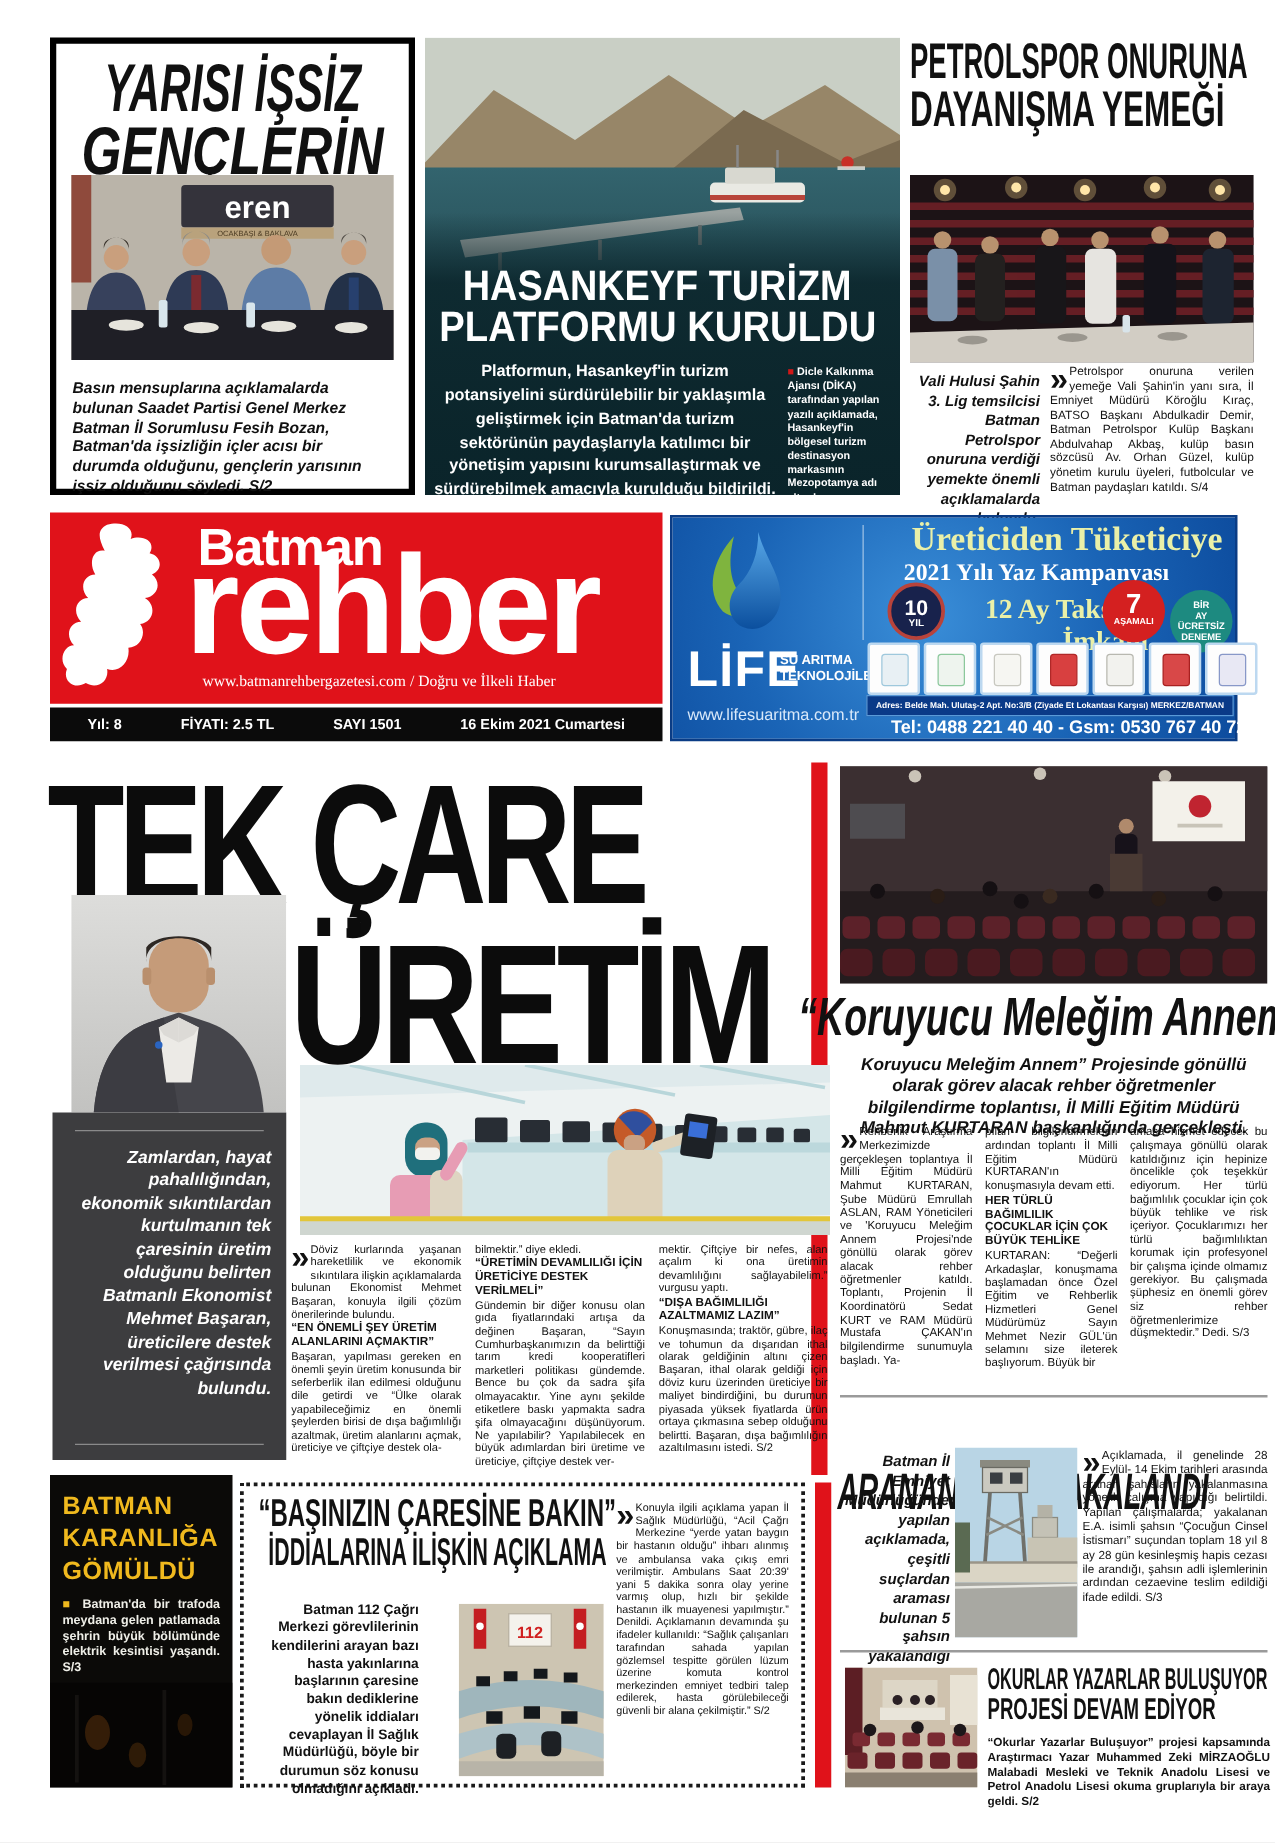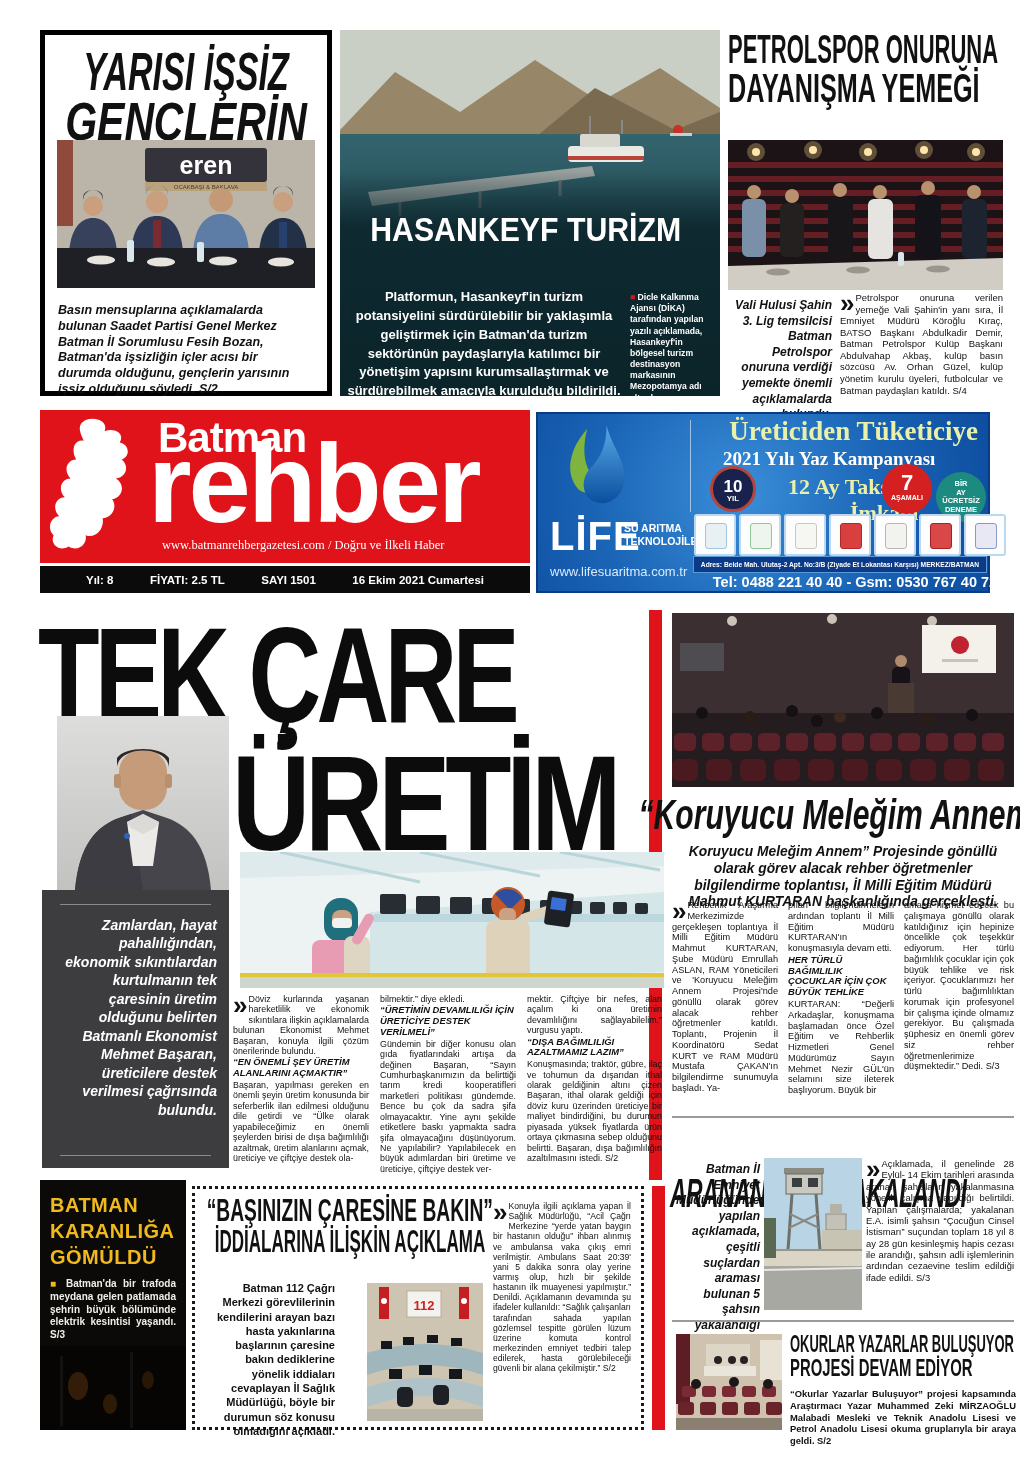--- a/index.html
+++ b/index.html
@@ -6,21 +6,21 @@
   #page{position:relative;width:1020px;height:1474px;background:#ffffff;overflow:hidden;
         font-family:"Liberation Sans","DejaVu Sans",sans-serif;color:#111;}
   .abs{position:absolute;}
   .hl{font-weight:bold;line-height:1;white-space:nowrap;}
   .ctr{display:flex;justify-content:center;}
   .sx{transform:scaleX(var(--sx,1));transform-origin:center;display:inline-block;white-space:nowrap;}
   .sxl{transform:scaleX(var(--sx,1));transform-origin:left center;display:inline-block;white-space:nowrap;}
   .just{text-align:justify;}
   .chev{float:left;font-weight:bold;font-size:26px;line-height:20px;margin:1px 4px 0 0;letter-spacing:-3px;}
   .bodytxt p{margin:0;text-align:justify;}
-  .bodytxt h4{margin:1px 0;font-style:italic;}
+  .bodytxt h4{margin:1px 0;}
   svg{display:block;}
   
   #gencler{left:40px;top:30px;width:292px;height:366px;border:5px solid #000;box-sizing:border-box;background:#fff;}
   #gencler .head{margin-top:12px;font-style:italic;font-weight:bold;font-size:54px;line-height:0.92;}
   #gencler .cap{position:absolute;left:13px;top:268px;width:256px;font-size:12.5px;font-weight:bold;font-style:italic;line-height:1.26;}
   
   #hasankeyf{left:340px;top:30px;width:380px;height:366px;overflow:hidden;}
   #hasankeyf .head{position:absolute;left:0;top:183px;width:372px;color:#fff;font-weight:bold;font-size:34px;line-height:0.98;}
   #hasankeyf .body{position:absolute;left:6px;top:258px;width:276px;color:#fff;font-weight:bold;font-size:13px;line-height:1.45;text-align:center;}
   #hasankeyf .note{position:absolute;left:290px;top:262px;width:84px;color:#fff;font-size:8.6px;line-height:1.3;font-weight:bold;}
@@ -29,21 +29,21 @@
   #petrolspor{left:728px;top:30px;width:275px;height:368px;}
   #petrolspor .head{font-size:40px;line-height:0.98;}
   #petrolspor .cap{position:absolute;left:0;top:268px;width:104px;font-size:12px;font-weight:bold;font-style:italic;text-align:right;line-height:1.3;}
   #petrolspor .bod{position:absolute;left:112px;top:262px;width:163px;font-size:9.5px;line-height:1.22;}
   
   #mast-red{left:40px;top:410px;width:490px;height:153px;background:#e0121a;}
   #mast-title-top{position:absolute;left:118px;top:4px;color:#fff;font-weight:bold;font-size:42px;letter-spacing:-1px;}
   #mast-title-main{position:absolute;left:108px;top:18px;color:#fff;font-weight:bold;font-size:112px;letter-spacing:-3px;line-height:1;}
   #mast-tagline{position:absolute;left:122px;top:128px;color:#fff;font-size:12.5px;font-family:"Liberation Serif",serif;}
   #mast-bar{left:40px;top:566px;width:490px;height:27px;background:#0b0b0b;color:#fff;display:flex;align-items:center;
-            justify-content:space-between;padding:0 46px;box-sizing:border-box;font-weight:bold;font-size:11.5px;}
+            justify-content:space-between;padding:0 30px;box-sizing:border-box;font-weight:bold;font-size:11.5px;}
   
   #lifead{left:536px;top:412px;width:454px;height:181px;box-sizing:border-box;border:2px solid #0a3c85;
           background:radial-gradient(circle at 45% 45%, #3a8ed8 0%, #1a64b6 55%, #0d4c9e 100%);}
   #lifead .brand{position:absolute;left:12px;top:100px;color:#fff;font-weight:bold;font-size:40px;letter-spacing:1px;}
   #lifead .bsub{position:absolute;left:86px;top:108px;color:#fff;font-weight:bold;font-size:10.5px;line-height:1.25;white-space:nowrap;}
   #lifead .site{position:absolute;left:12px;top:150px;color:#d9e9fa;font-size:13px;}
   #lifead .vline{position:absolute;left:152px;top:6px;width:1px;height:92px;background:rgba(255,255,255,.55);}
   .scriptline{font-family:"Liberation Serif",serif;font-weight:bold;white-space:nowrap;}
   #lifead .slogan{position:absolute;right:10px;top:2px;font-size:27px;color:#eaf0a8;}
   #lifead .camp{position:absolute;left:185px;top:34px;font-size:19px;color:#fff;}
@@ -175,20 +175,23 @@
       <rect x="228" y="126" width="76" height="4" fill="#b8443a"></rect>
       <line x1="250" y1="86" x2="250" y2="104" stroke="#888" stroke-width="2"></line>
       <line x1="282" y1="90" x2="282" y2="104" stroke="#888" stroke-width="2"></line>
       <circle cx="338" cy="100" r="5" fill="#c83028"></circle>
       <rect x="330" y="103" width="22" height="3" fill="#e8e8e2" opacity="0.8"></rect>
       <rect x="0" y="140" width="380" height="226" fill="url(#ovl)"></rect>
     </svg>
     <div class="head hl">
       <div class="ctr">
           <span class="sx" style="--sx:0.89">HASANKEYF TURİZM</span>
+        </div>
+      <div class="ctr">
+          <span class="sx" style="--sx:0.90">PLATFORMU KURULDU</span>
         </div>
     </div>
     <div class="body">Platformun, Hasankeyf'in turizm potansiyelini sürdürülebilir bir yaklaşımla geliştirmek için Batman'da turizm sektörünün paydaşlarıyla katılımcı bir yönetişim yapısını kurumsallaştırmak ve sürdürebilmek amacıyla kurulduğu bildirildi.</div>
     <div class="note">
       <span class="sq">■ </span><span>Dicle Kalkınma Ajansı (DİKA) tarafından yapılan yazılı açıklamada, Hasankeyf'in bölgesel turizm destinasyon markasının Mezopotamya adı altında tanıtılmasının planlandığı belirtildi.</span>
       
     </div>
   </div>
 
   <div class="abs" id="petrolspor">

